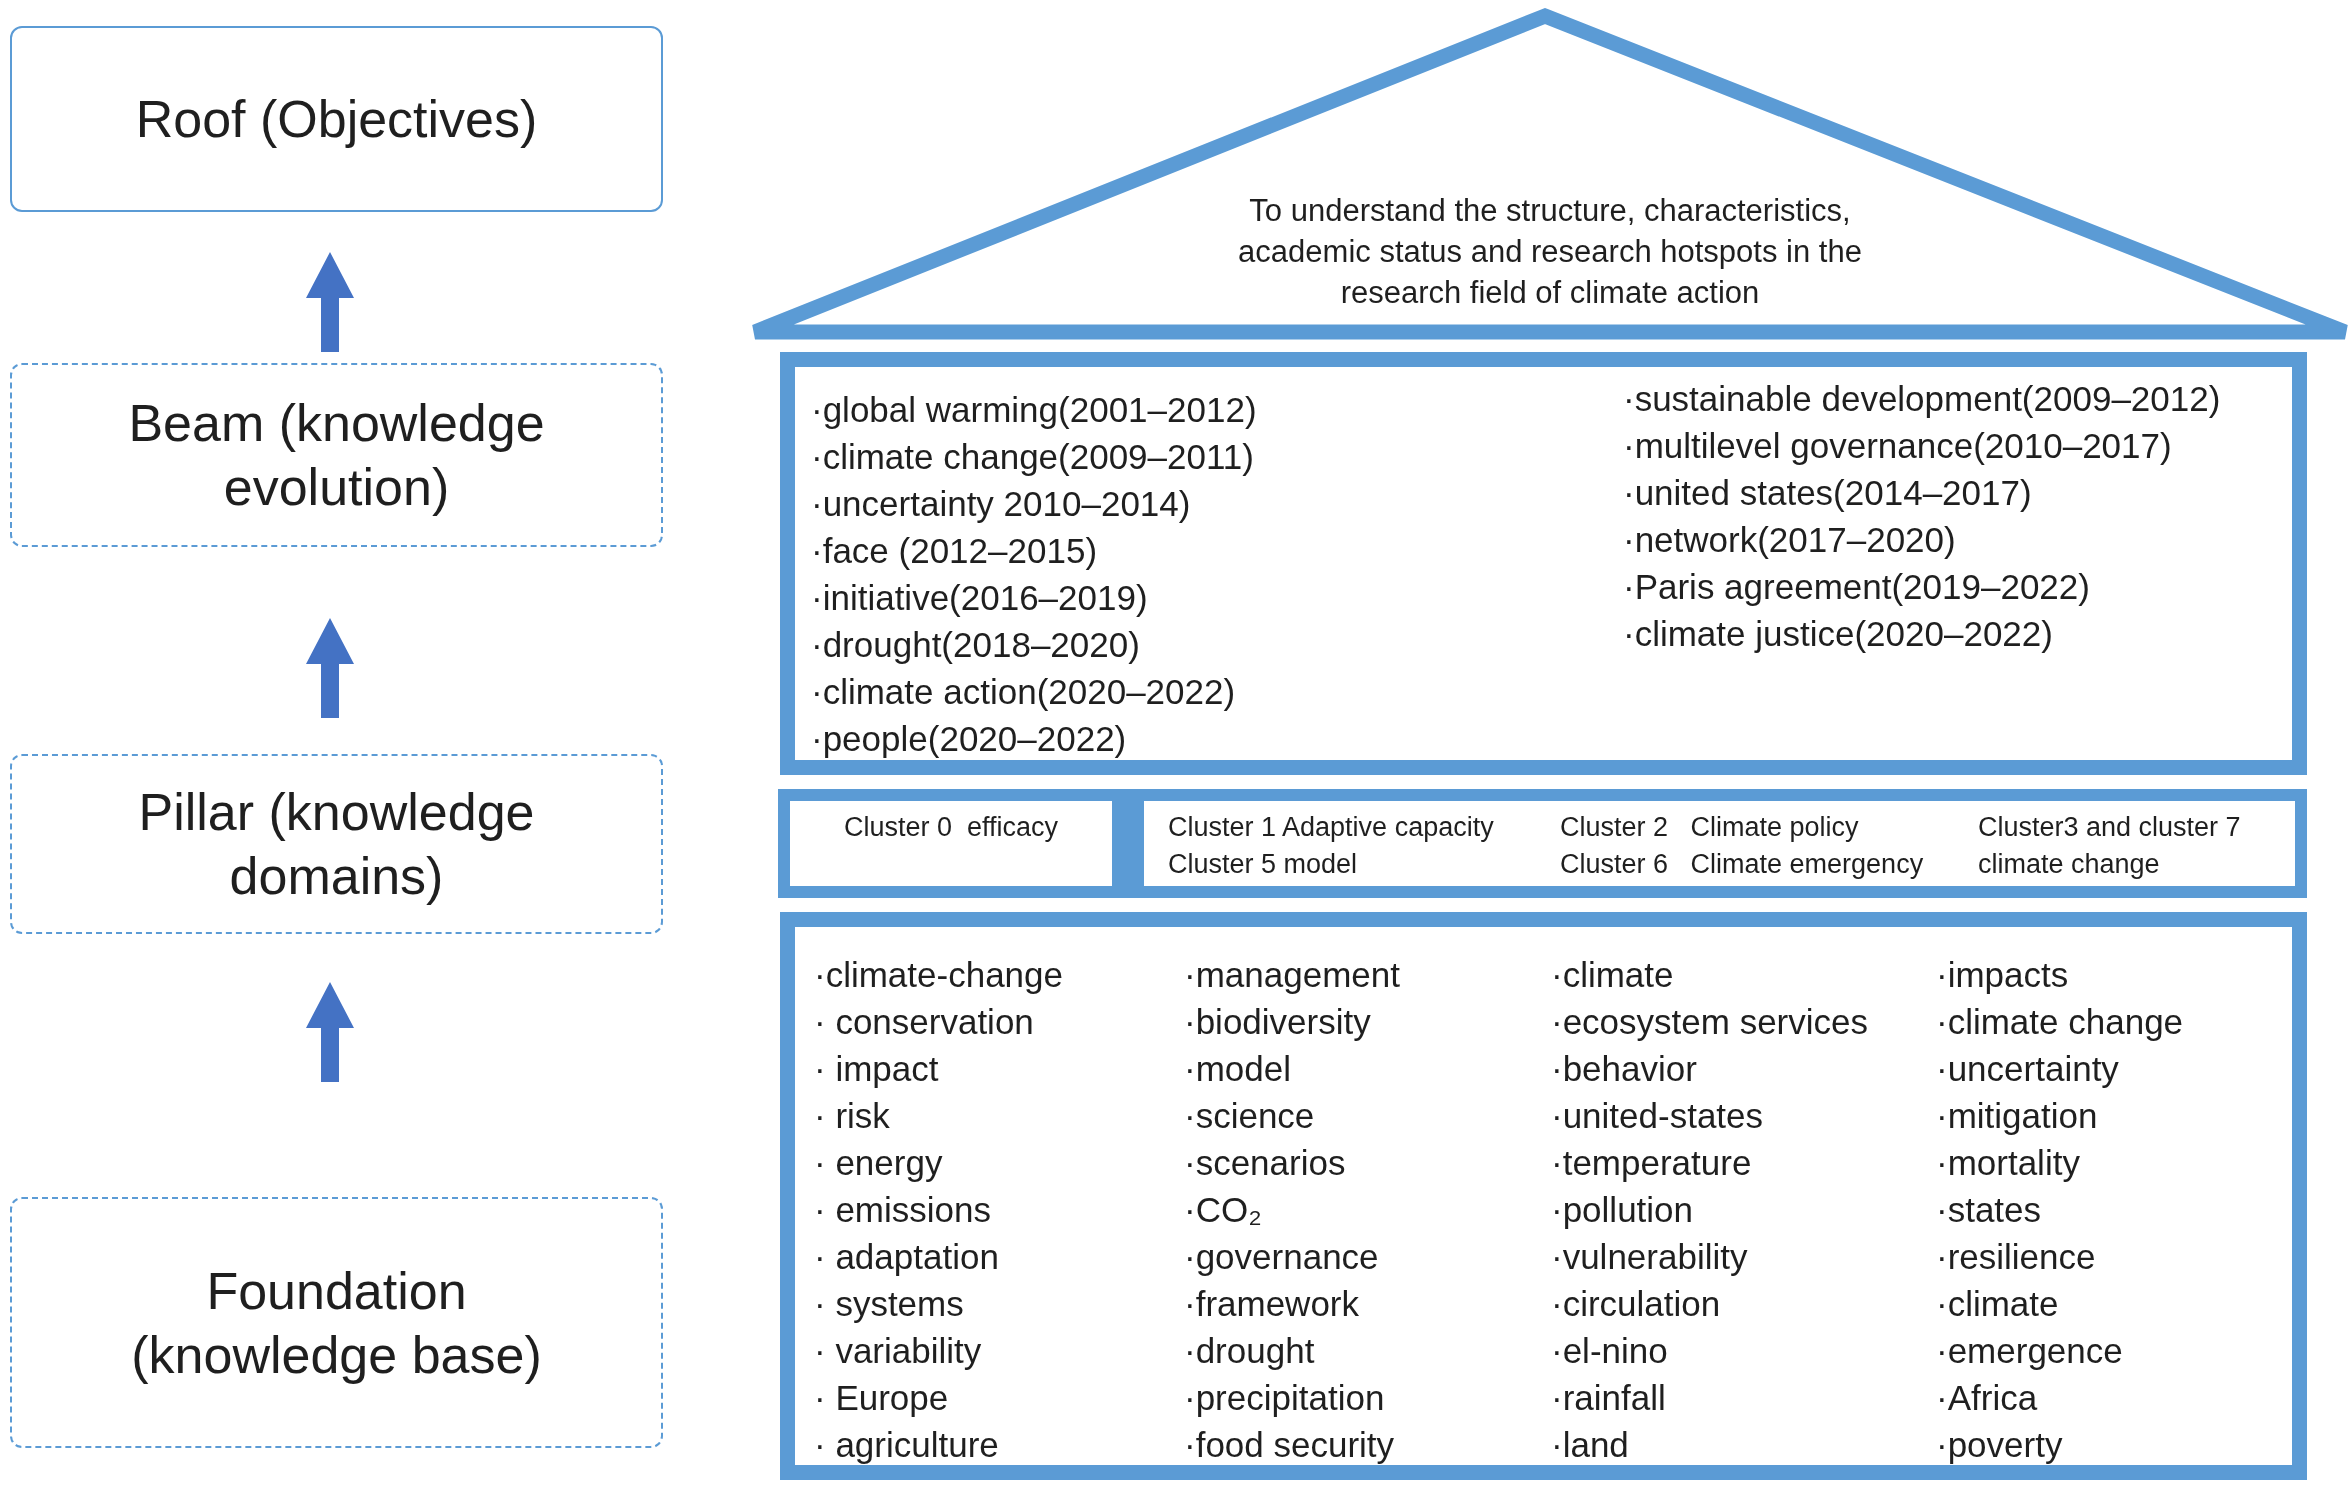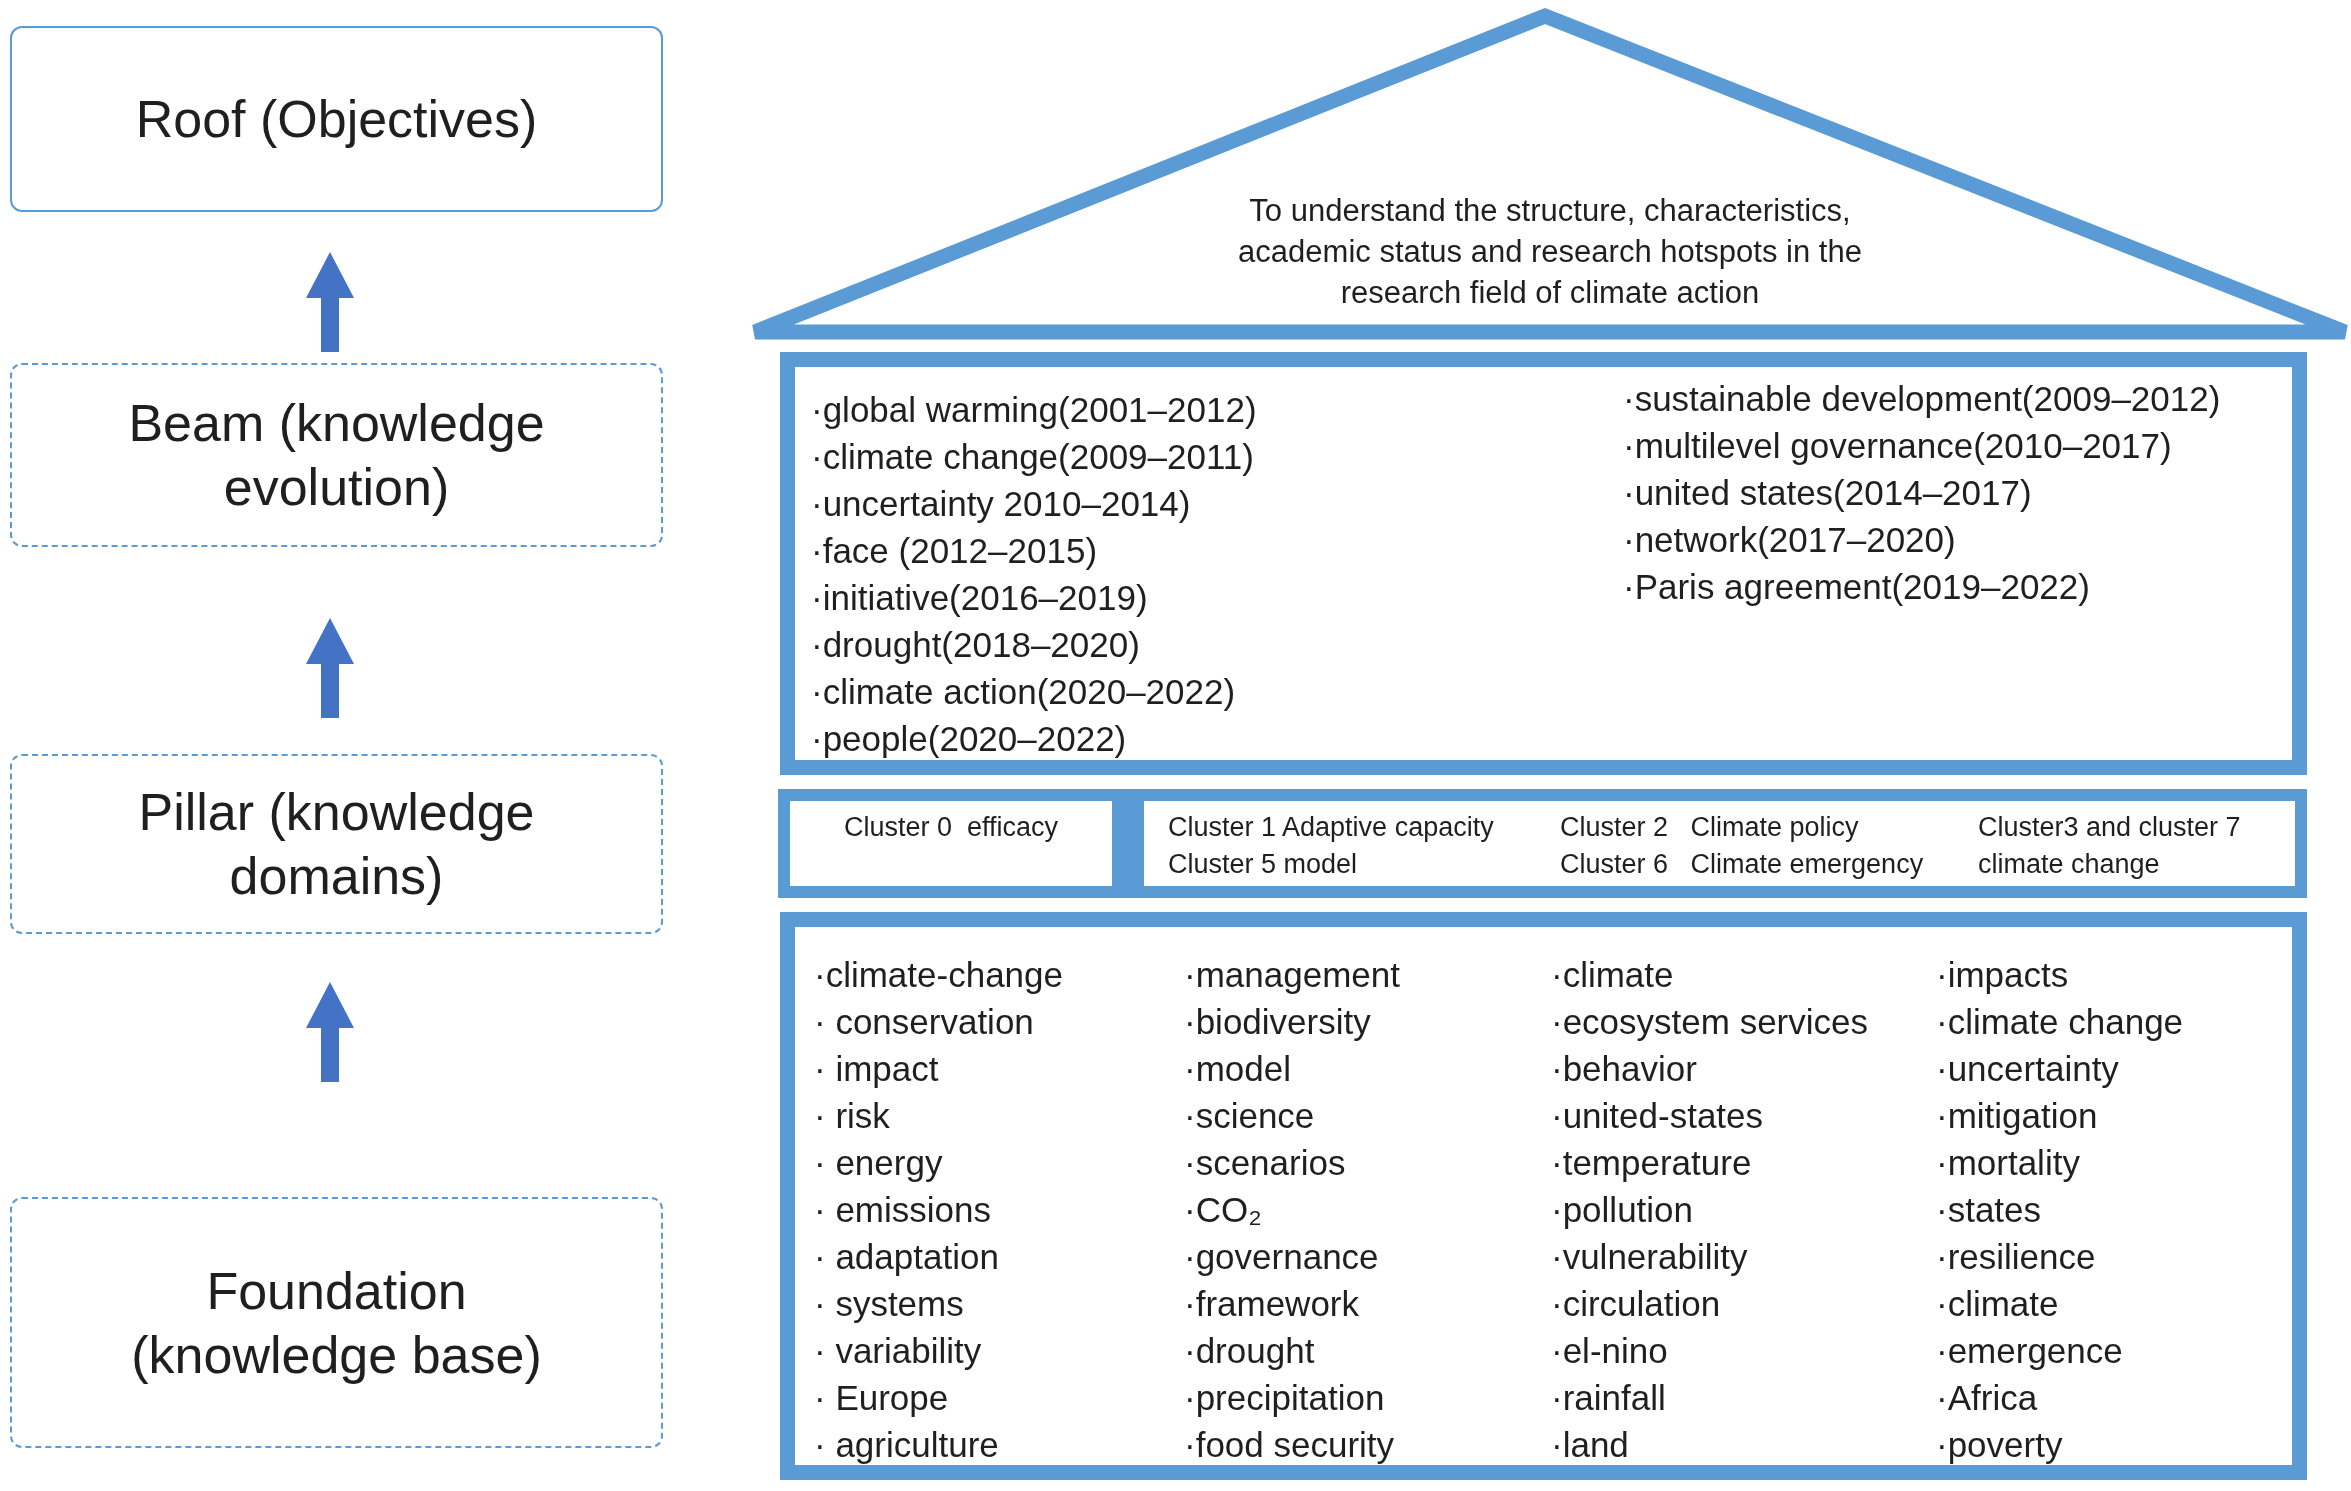--- a/index.html
+++ b/index.html
@@ -118,20 +118,21 @@
         <div>·drought(2018–2020)</div>
         <div>·climate action(2020–2022)</div>
         <div>·people(2020–2022)</div>
       </div>
     <div class="list-col" id="beam-col-right">
         <div>·sustainable development(2009–2012)</div>
         <div>·multilevel governance(2010–2017)</div>
         <div>·united states(2014–2017)</div>
         <div>·network(2017–2020)</div>
         <div>·Paris agreement(2019–2022)</div>
+        <div>·climate justice(2020–2022)</div>
       </div>
   </div>
 
   <div id="pillar-row">
     <div class="cluster" id="cluster-1">Cluster 0  efficacy</div>
     <div class="cluster" id="cluster-2">Cluster 1 Adaptive capacity
 Cluster 5 model</div>
     <div class="cluster" id="cluster-3">Cluster 2   Climate policy
 Cluster 6   Climate emergency</div>
     <div class="cluster" id="cluster-4">Cluster3 and cluster 7

